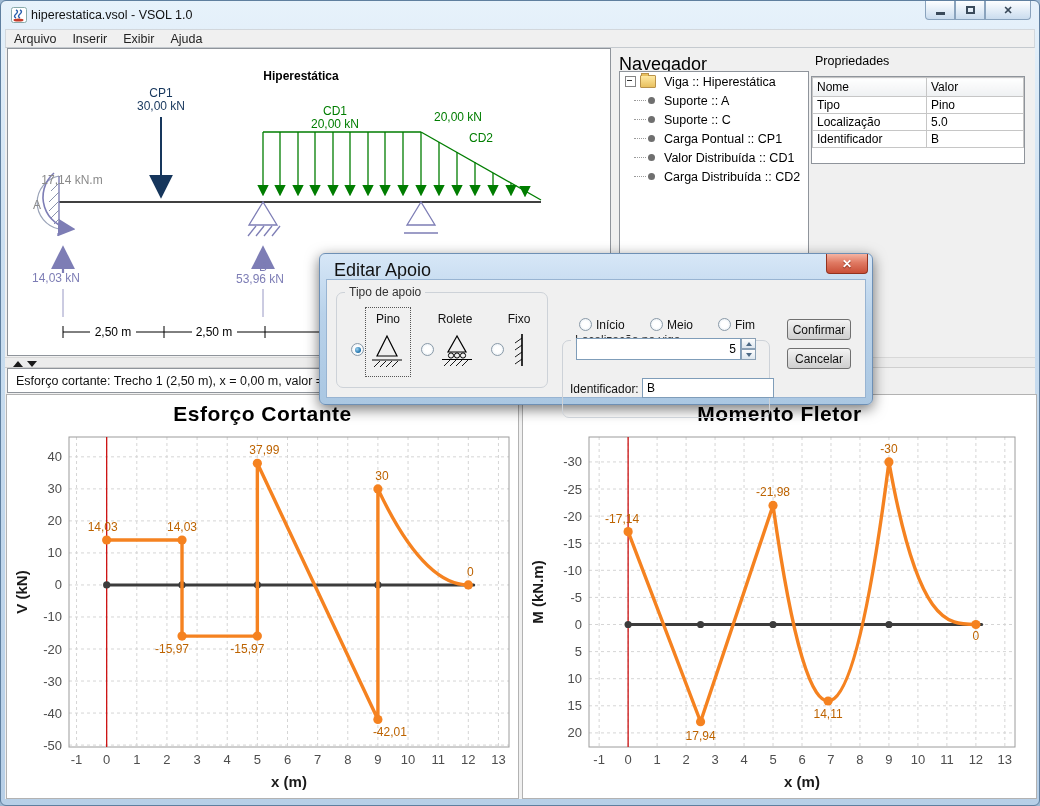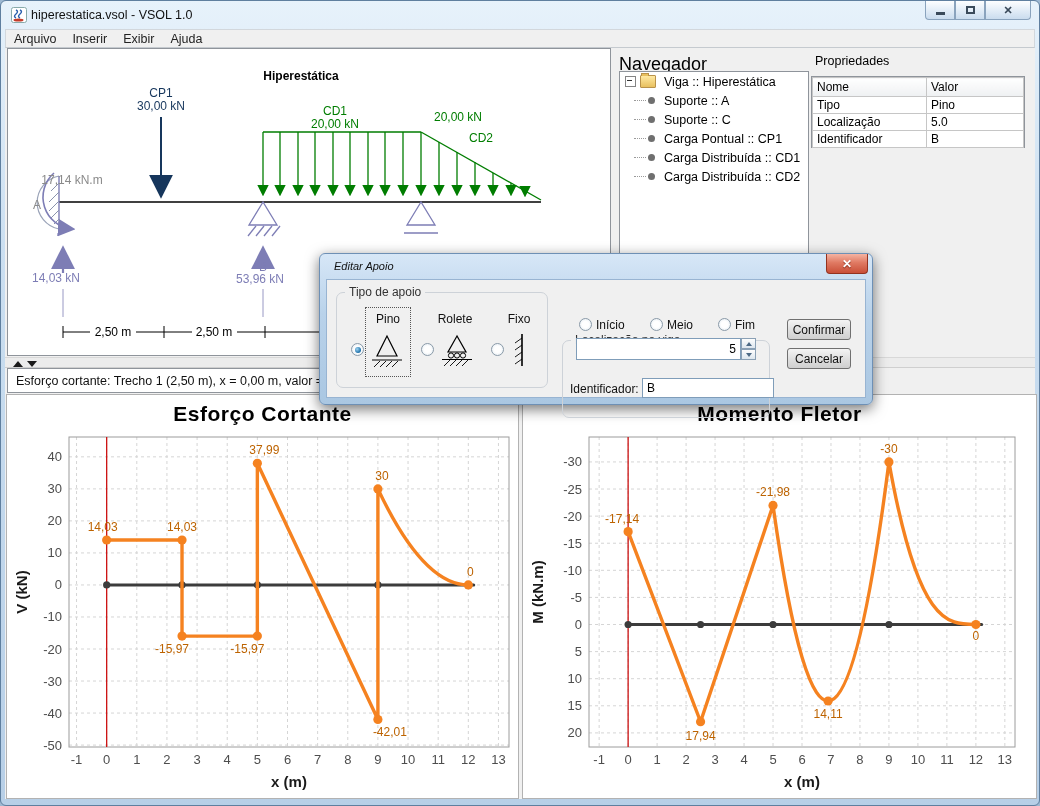--- a/index.html
+++ b/index.html
@@ -26,21 +26,21 @@
     background:#f0f0f0;border:1px solid #d2d7dc;border-bottom-color:#c5cacf;
     box-sizing:border-box;display:flex;align-items:center;}
   .menu-item{font-size:12.5px;color:#222;padding:1px 8px;}
   
   #client{position:absolute;left:4px;top:47px;right:4px;bottom:6px;background:#f0f0f0;}
   .panel-white{position:absolute;background:#fff;border:1px solid #8f949b;box-sizing:border-box;}
   #beam-panel{left:2px;top:0;width:604px;height:308px;}
   #nav-title{position:absolute;left:614px;top:6px;font-size:18px;color:#000;}
   #tree-box{left:614px;top:23px;width:190px;height:283px;overflow:hidden;}
   #props-title{position:absolute;left:810px;top:6px;font-size:12.5px;color:#000;}
-  #props-box{left:806px;top:28px;width:214px;height:72px;}
+  #props-box{left:806px;top:28px;width:214px;height:88px;}
   
   .trow{height:19px;display:flex;align-items:center;font-size:12.5px;color:#000;white-space:nowrap;}
   .trow .indent{width:14px;}
   .expander{width:9px;height:9px;border:1px solid #848484;background:#fff;margin:0 4px 0 3px;
     position:relative;flex:0 0 auto;}
   .expander:after{content:"";position:absolute;left:1px;top:3px;width:5px;height:1px;background:#333;}
   .folder{width:14px;height:11px;background:linear-gradient(#ffe9a2,#e8c05f);
     border:1px solid #b9924a;border-radius:1px;position:relative;margin-right:5px;flex:0 0 auto;}
   .folder:before{content:"";position:absolute;left:0;top:-3px;width:6px;height:2px;
     background:#e8c05f;border:1px solid #b9924a;border-bottom:none;}
@@ -78,21 +78,21 @@
   .marker{fill:#f58220;}
   .plabel{font-size:12px;fill:#bd6300;}
   
   .bt{font-size:12px;}
   .navy{fill:#16365c;} .grn{fill:#007d00;} .slate{fill:#7d7db5;} .gry{fill:#8a8a8a;}
   
   #dialog{position:absolute;left:318px;top:252px;width:554px;height:152px;
     background:linear-gradient(#d7e7f7,#b9d2ea 40%,#aac7e2);
     border:1px solid #6e90b5;border-radius:6px;
     box-shadow:0 4px 14px rgba(0,0,0,.55);box-sizing:border-box;}
-  #dlg-title{position:absolute;left:14px;top:6px;font-size:11px;color:#111;font-style:italic;}
+  #dlg-title{position:absolute;left:14px;top:6px;font-size:18px;color:#111;}
   #dlg-close{position:absolute;left:506px;top:0;width:42px;height:20px;
     background:linear-gradient(#f5b3a2,#e07a63 45%,#c94f38);
     border:1px solid #93321f;border-top:none;border-radius:0 0 4px 4px;
     display:flex;align-items:center;justify-content:center;box-sizing:border-box;}
   #dlg-close span{color:#fff;font-weight:bold;font-size:12px;text-shadow:0 1px 1px #7e2413;line-height:1;}
   #dlg-content{position:absolute;left:6px;top:25px;right:6px;bottom:6px;
     background:#f0f0f0;border:1px solid #98b4d2;box-sizing:border-box;}
   .group{position:absolute;border:1px solid #cdd2d8;border-radius:7px;box-sizing:border-box;}
   .group-label{position:absolute;top:-8px;left:8px;background:#f0f0f0;padding:0 4px;
     font-size:12px;color:#333;white-space:nowrap;}
@@ -277,21 +277,21 @@
       <div class="trow">
           <span class="indent"></span>
           <span class="dotted"></span>
           <span class="bullet"></span>
           <span class="tlabel">Carga Pontual :: CP1</span>
         </div>
       <div class="trow">
           <span class="indent"></span>
           <span class="dotted"></span>
           <span class="bullet"></span>
-          <span class="tlabel">Carga Distribuída :: CD1</span>
+          <span class="tlabel">Valor Distribuída :: CD1</span>
         </div>
       <div class="trow">
           <span class="indent"></span>
           <span class="dotted"></span>
           <span class="bullet"></span>
           <span class="tlabel">Carga Distribuída :: CD2</span>
         </div>
     </div>
 
     <span id="props-title">Propriedades</span>

